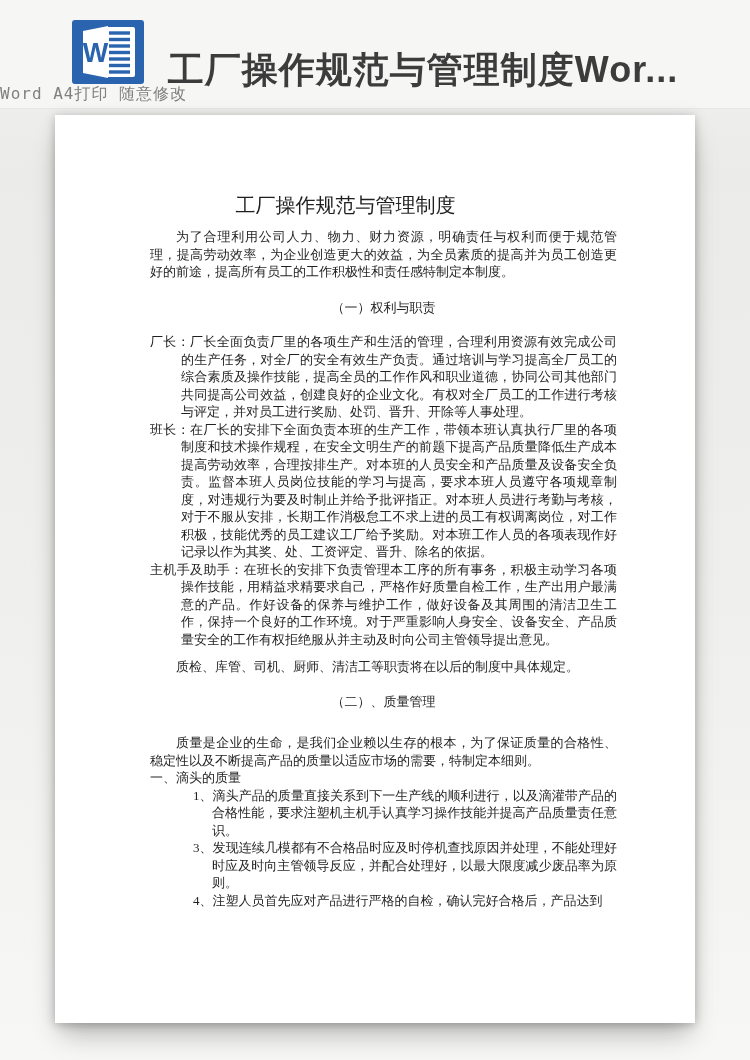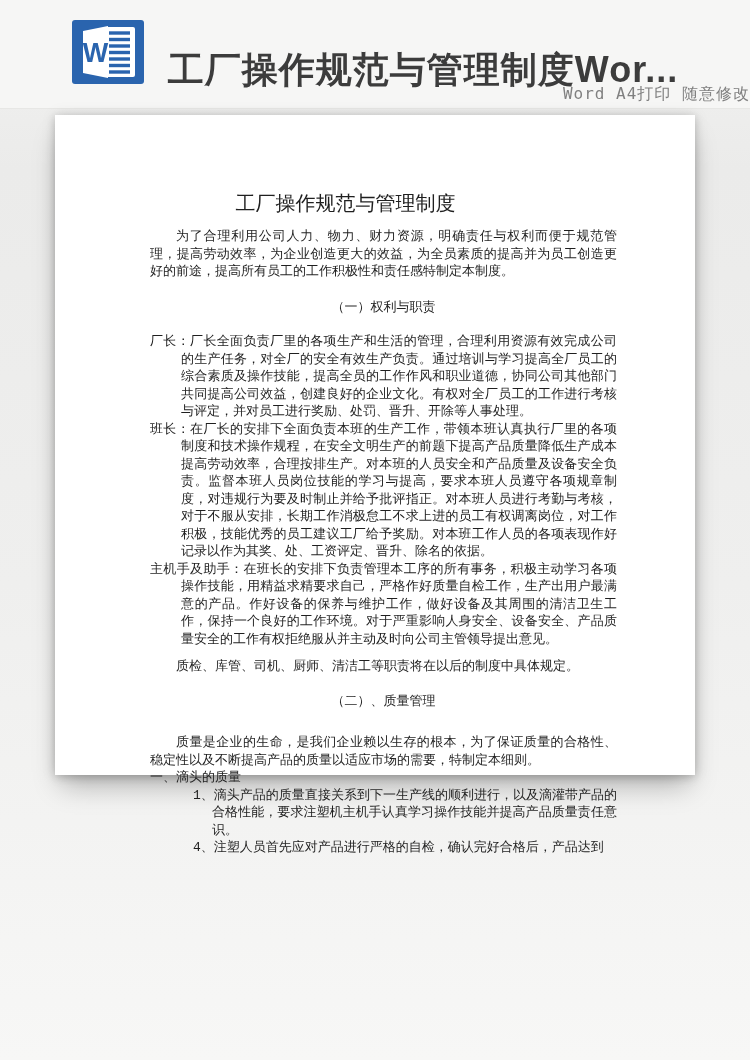--- a/index.html
+++ b/index.html
@@ -31,38 +31,38 @@
     font-size: 36px;
     font-weight: 600;
     color: #3c3c3c;
     letter-spacing: 1px;
     white-space: nowrap;
     line-height: 44px;
     margin-top: 36px;
   }
   .file-subtitle {
     margin-top: 4px;
-    text-align: right;
+    text-align: left;
     font-family: "DejaVu Sans Mono", monospace;
     font-size: 16px;
     letter-spacing: 1px;
     color: #808080;
   }
 
   
   .preview-area { width: 750px; }
   .page {
     width: 640px;
-    height: 660px;
+    height: 908px;
     margin: 6px auto 0 auto;
     background: #ffffff;
     box-sizing: border-box;
     padding: 75px 78px 0 95px;
     box-shadow: 0 2px 8px rgba(0,0,0,0.16), 0 16px 26px -6px rgba(0,0,0,0.28), 0 0 14px rgba(0,0,0,0.10);
-    font-family: Liberation Mono, monospace;
+    font-family: Liberation Serif, serif;
     font-size: 13px;
     line-height: 17.5px;
     color: #1f1f1f;
     text-align: justify;
   }
   .doc-title {
     font-size: 20px;
     line-height: 30px;
     font-weight: 400;
     text-align: center;
@@ -123,17 +123,18 @@
 
     <p class="sec-heading second">（二）、质量管理</p>
 
     <p class="indent">质量是企业的生命，是我们企业赖以生存的根本，为了保证质量的合格性、稳定性以及不断提高产品的质量以适应市场的需要，特制定本细则。</p>
 
     <p class="sub-heading">一、滴头的质量</p>
 
     <p class="num-item"><span>1、</span><span>滴头产品的质量直接关系到下一生产线的顺利进行，以及滴灌带产品的合格性能，要求注塑机主机手认真学习操作技能并提高产品质量责任意识。</span></p>
 
 
+    <p class="num-item"><span>3、</span><span>发现连续几模都有不合格品时应及时停机查找原因并处理，不能处理好时应及时向主管领导反应，并配合处理好，以最大限度减少废品率为原则。</span></p>
 
     <p class="num-item"><span>4、</span><span>注塑人员首先应对产品进行严格的自检，确认完好合格后，产品达到</span></p>
 
   </div>
 </div>
 
 </body></html>

